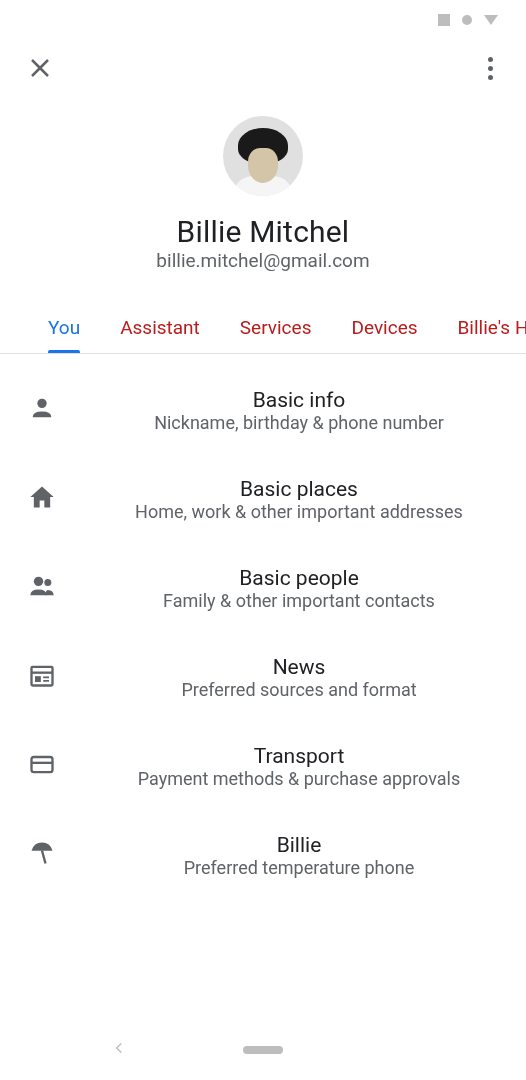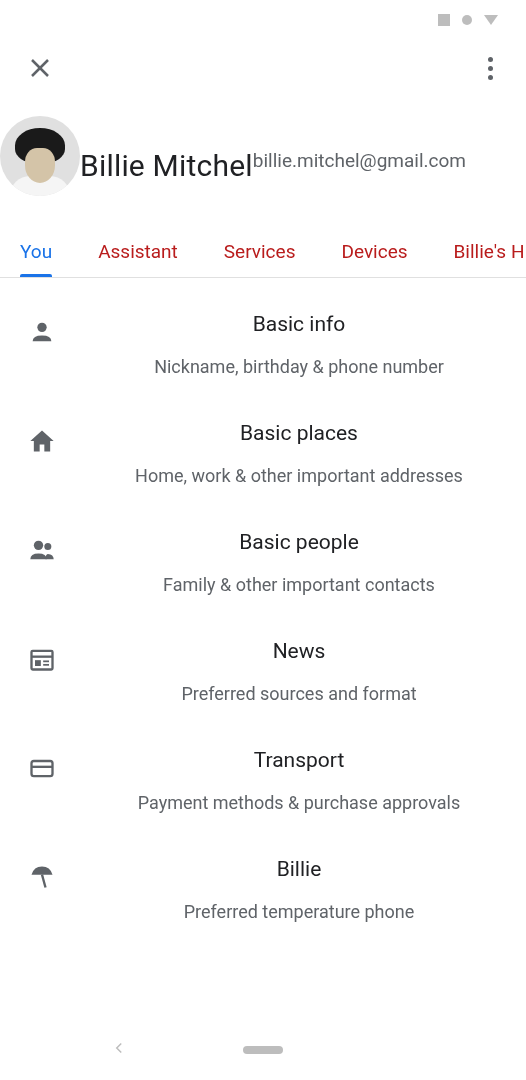--- a/index.html
+++ b/index.html
@@ -65,21 +65,21 @@
       gap: 4px;
     }
     .more-dot {
       width: 5px;
       height: 5px;
       background: #5f6368;
       border-radius: 50%;
     }
     .profile-section {
       display: flex;
-      flex-direction: row;
+      flex-direction: column;
       align-items: center;
       padding-top: 20px;
       padding-bottom: 30px;
     }
     .avatar {
       width: 80px;
       height: 80px;
       border-radius: 50%;
       background: #e0e0e0;
       overflow: hidden;
@@ -123,27 +123,27 @@
     .profile-name {
       font-size: 30px;
       font-weight: 400;
       color: #202124;
       margin-top: 18px;
       letter-spacing: 0.2px;
     }
     .profile-email {
       font-size: 19px;
       color: #5f6368;
-      margin-top: 8px;
+      margin-top: 0;
     }
     .tabs {
       display: flex;
       border-bottom: 1px solid #e0e0e0;
       overflow-x: hidden;
-      gap: 6px;
+      padding-left: 28px;
     }
     .tab {
       padding: 14px 20px;
       font-size: 19px;
       color: #b91c1c;
       cursor: pointer;
       white-space: nowrap;
       position: relative;
     }
     .tab.active {
@@ -181,21 +181,21 @@
       flex: 1;
     }
     .setting-title {
       font-size: 21px;
       color: #202124;
       font-weight: 400;
     }
     .setting-subtitle {
       font-size: 18px;
       color: #5f6368;
-      margin-top: 20px;
+      margin-top: 0;
     }
     .nav-bar {
       position: absolute;
       bottom: 10px;
       left: 0;
       right: 0;
       height: 40px;
       display: flex;
       align-items: center;
       justify-content: center;

